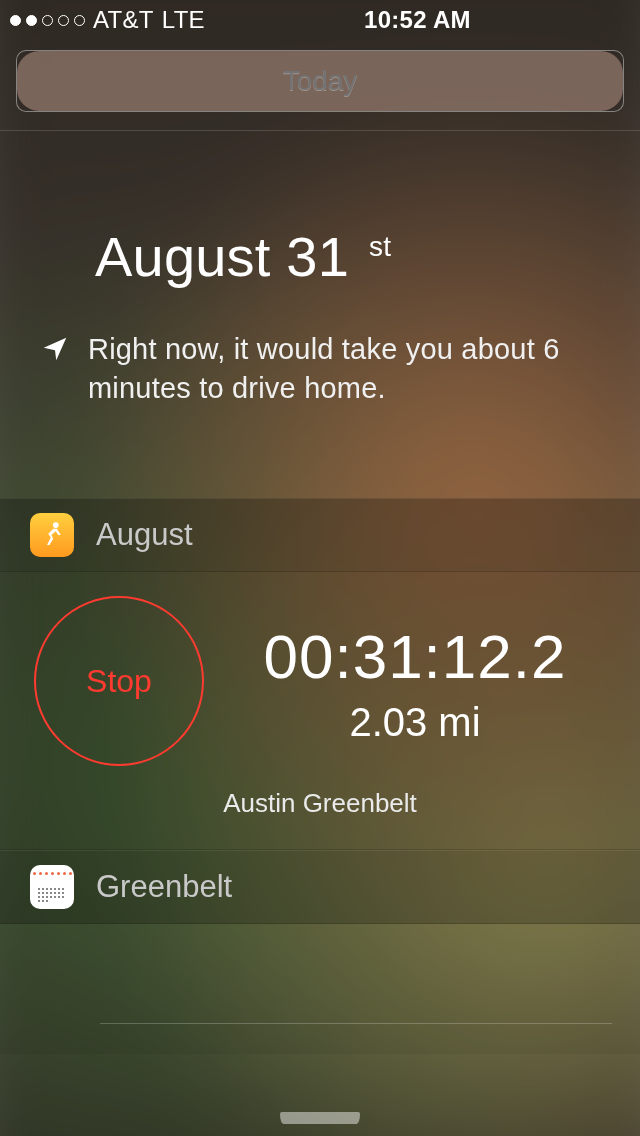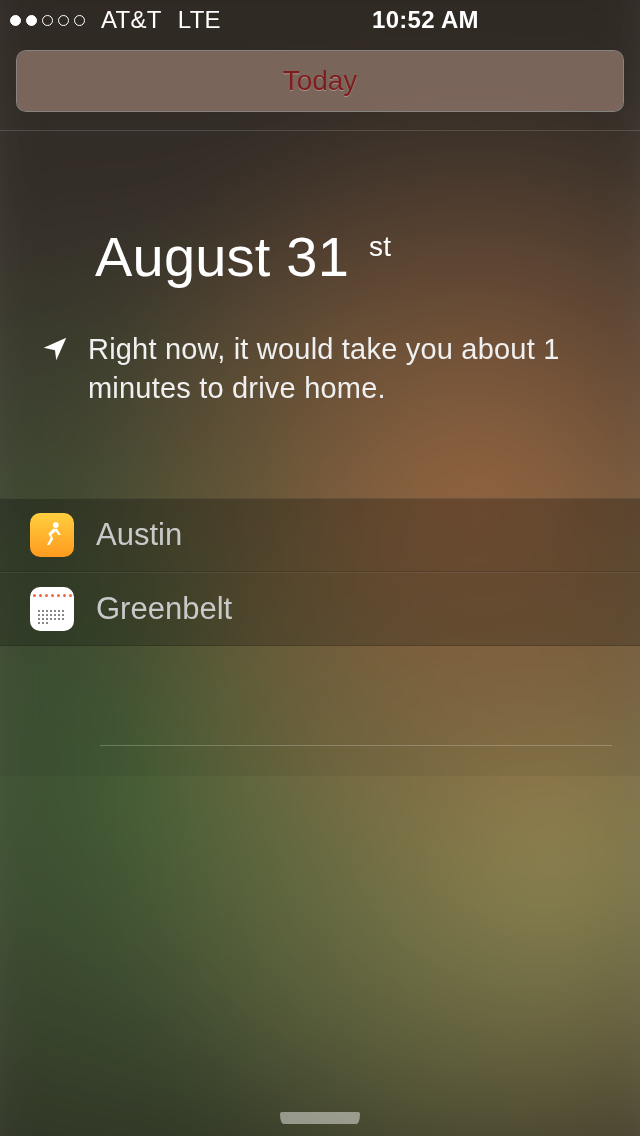--- a/index.html
+++ b/index.html
@@ -16,37 +16,37 @@
       filter: blur(36px);
       transform: scale(1.2);
       z-index:0;
     }
     .dim { position:absolute; inset:0; background:rgba(0,0,0,.40); z-index:0; }
 
     .screen { position:relative; z-index:1; width:640px; height:1136px; }
 
     
     .statusbar { display:flex; align-items:center; height:40px; padding:0 10px; font-size:24px; color:#fff; font-weight:400; letter-spacing:0.3px;}
-    .statusbar .left, .statusbar .right { display:flex; align-items:center; gap:16px;}
+    .statusbar .left, .statusbar .right { display:flex; align-items:center; gap:8px;}
     .statusbar .center { flex:1; text-align:center; font-weight:600; }
     .dots { display:flex; gap:5px; }
     .dot { width:11px; height:11px; border-radius:50%; border:1.5px solid #fff; }
     .dot.fill { background:#fff; }
     .carrier, .net { font-size:24px; }
     .batt { display:inline-flex; align-items:center; gap:4px;}
     .batt-body { width:46px; height:20px; border:1.5px solid #fff; border-radius:3px; position:relative; padding:2px;}
     .batt-cap { width:3px; height:10px; background:#fff; border-radius:0 2px 2px 0;}
     .batt-fill { background:#fff; height:100%; border-radius:1px;}
     .bt { opacity:.45; }
 
     
     .segwrap { padding:10px 16px 18px; }
     .seg { display:flex; border:1px solid rgba(170,170,170,.7); border-radius:10px; overflow:hidden; background:rgba(50,40,35,.25); }
     .seg > div { flex:1; text-align:center; font-size:28px; padding:14px 0; color:#ddd; }
-    .seg .active { background:rgba(180,150,135,.55); color:#7f1d1d; text-shadow:0 1px 0 rgba(255,255,255,.3); }
+    .seg .active { background:rgba(180,150,135,.55); color:#737373; text-shadow:0 1px 0 rgba(255,255,255,.3);border-radius:22px; }
     .seg > div + div { border-left:1px solid rgba(170,170,170,.7);}
     hr.sep { border:none; border-top:1px solid rgba(255,255,255,.15); margin:0 0 0 0;}
 
     
     .today-header { padding:30px 38px 10px 95px; }
     .today-date { font-size:56px; font-weight:300; color:#fff; line-height:1.15; letter-spacing:0.2px;}
     .today-date sup { font-size:28px; vertical-align:top; position:relative; top:6px; margin-left:20px;}
     .travel { padding:30px 40px 90px 40px; display:flex; gap:18px; font-size:29px; color:#f0f0f0; line-height:1.35; font-weight:400;}
     .travel .icon { width:30px; flex-shrink:0; margin-top:4px;}
     .travel .text { flex:1; letter-spacing:0.2px;}
@@ -115,31 +115,43 @@
       <span>August 31</span><sup>st</sup>
     </div>
   </div>
 
   <div class="travel">
     <span class="icon">
       <svg width="30" height="30" viewBox="0 0 24 24" fill="#fff">
           <path d="M3 11 L21 3 L13 21 L12 13 Z"></path>
         </svg>
     </span>
-    <span class="text">Right now, it would take you about 1 minutes to drive home.</span>
+    <span class="text">Right now, it would take you about 6 minutes to drive home.</span>
   </div>
 
   <div class="widget-header">
     <span class="app-icon runtime">
       <svg width="30" height="30" viewBox="0 0 24 24" fill="#fff">
           <circle cx="15" cy="4" r="2.3"></circle>
           <path d="M13 7 L9 11 L11 14 L8 20 L10 20 L13 15 L11.5 12 L15 9 L17 12 L19 12 L16 7 Z"></path>
         </svg>
     </span>
-    <span class="title">Austin</span>
+    <span class="title">August</span>
+  </div>
+  <div class="runtime-body">
+    <div class="runtime-row">
+      <div class="stop-circle">
+        <span>Stop</span>
+      </div>
+      <div class="metrics">
+        <div class="timer">00:31:12.2</div>
+        <div class="dist">2.03 mi</div>
+      </div>
+    </div>
+    <div class="run-label">Austin Greenbelt</div>
   </div>
 
   <div class="widget-header">
     <span class="app-icon calendar">
       <span class="cal-top">
           <i></i>
           <i></i>
           <i></i>
           <i></i>
           <i></i>

